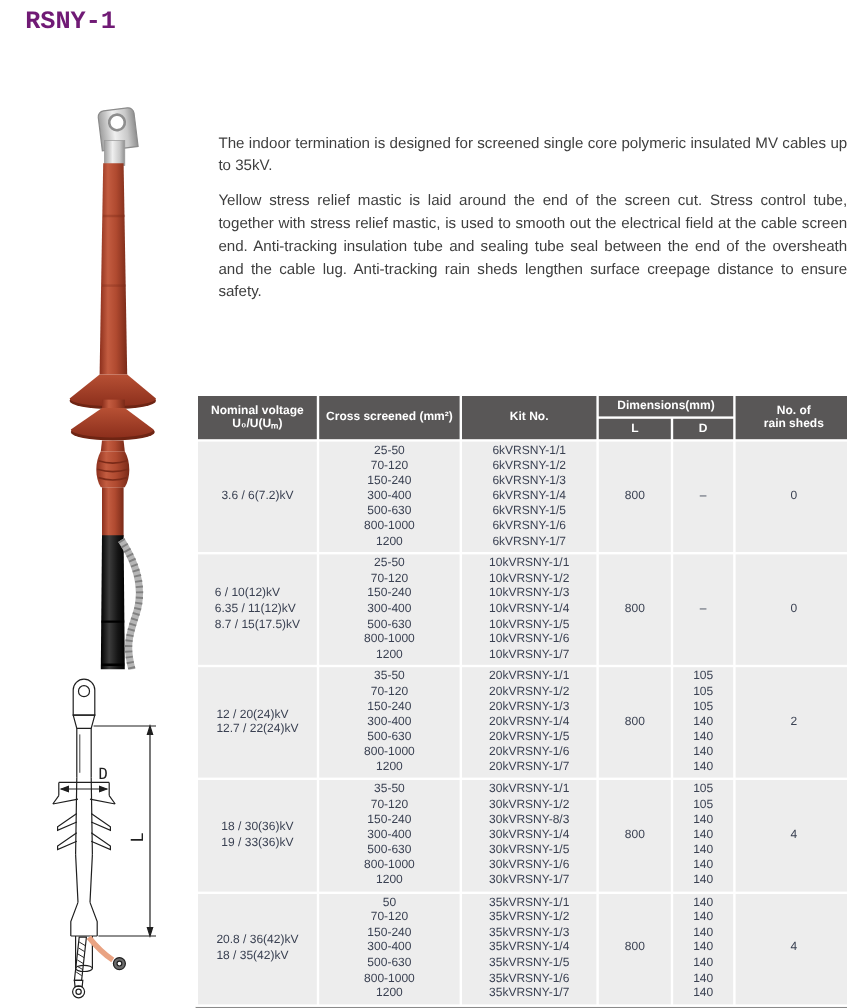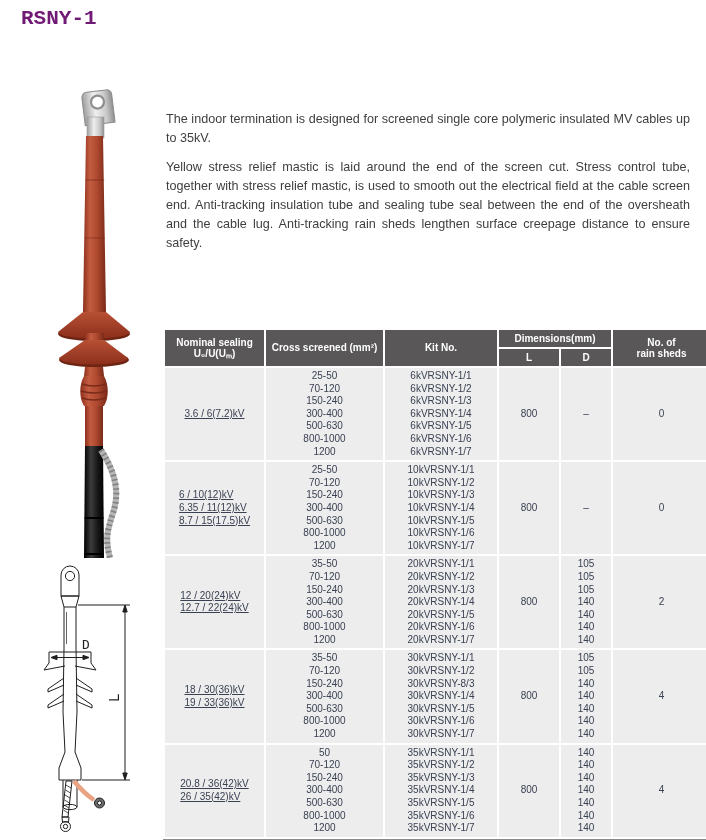--- a/index.html
+++ b/index.html
@@ -5,37 +5,37 @@
   html,body{margin:0;padding:0;background:#fff;}
   #page{
     position:relative;width:706px;height:840px;background:#fff;overflow:hidden;
     font-family:"Liberation Sans",sans-serif;color:#3f3f3f;
   }
   
   .title-block{position:absolute;left:21px;top:6px;width:692px;color:#701a75;font-family:Liberation Mono, monospace;}
   .product-code{font-size:21px;font-weight:bold;line-height:26px;}
   .title-line{font-size:19px;font-weight:bold;line-height:24px;letter-spacing:-0.2px;}
   
-  .intro{position:absolute;left:166px;top:110px;width:524px;font-size:12.6px;line-height:19px;color:#3e3e3e;text-align:justify;}
+  .intro{position:absolute;left:182px;top:110px;width:524px;font-size:12.6px;line-height:19px;color:#3e3e3e;text-align:justify;}
   .intro p{margin:0 0 10px 0;}
   
   .photo-fig{position:absolute;left:30px;top:88px;width:140px;height:470px;}
   .drawing-fig{position:absolute;left:22px;top:560px;width:148px;height:278px;}
   
   .table-wrap{position:absolute;left:163px;top:328px;width:543px;border-bottom:4px solid #8a8a8a;}
   table.data{border-collapse:separate;border-spacing:2px;width:100%;background:#fff;table-layout:fixed;}
   table.data th{
     background:#595757;color:#fff;font-size:10px;font-weight:bold;line-height:11.5px;
     text-align:center;vertical-align:middle;padding:2px 0;white-space:pre-line;
   }
   table.data td{
     background:#ededed;color:#3a4152;font-size:10px;line-height:12.6px;
     text-align:center;vertical-align:middle;padding:2px 0;white-space:pre-line;
   }
-  td .vblock{display:inline-block;text-align:left;text-decoration:underline;}
+  td .vblock{display:inline-block;text-align:left;}
   col.c-volt{width:99px;} col.c-cross{width:117px;} col.c-kit{width:112px;}
   col.c-l{width:60px;} col.c-d{width:50px;} col.c-sheds{width:97px;}
   .dim-head{height:13px;}
 </style>
 </head>
 <body>
 
 <div id="page">
 
   <div class="title-block">
@@ -176,21 +176,21 @@
       <colgroup>
         <col class="c-volt">
           <col class="c-cross">
           <col class="c-kit">
         <col class="c-l">
           <col class="c-d">
           <col class="c-sheds">
       </colgroup>
       <thead>
         <tr>
-          <th rowspan="2">Nominal sealing
+          <th rowspan="2">Nominal voltage
 U₀/U(Uₘ)</th>
           <th rowspan="2">Cross screened (mm²)</th>
           <th rowspan="2">Kit No.</th>
           <th colspan="2" class="dim-head">Dimensions(mm)</th>
           <th rowspan="2">No. of
 rain sheds</th>
         </tr>
         <tr>
           <th class="dim-head">L</th>
           <th class="dim-head">D</th>
@@ -288,21 +288,21 @@
 105
 140
 140
 140
 140
 140</td>
             <td>4</td>
           </tr>
           <tr>
             <td><span class="vblock">20.8 / 36(42)kV
-26 / 35(42)kV</span></td>
+18 / 35(42)kV</span></td>
             <td>50
 70-120
 150-240
 300-400
 500-630
 800-1000
 1200</td>
             <td>35kVRSNY-1/1
 35kVRSNY-1/2
 35kVRSNY-1/3

